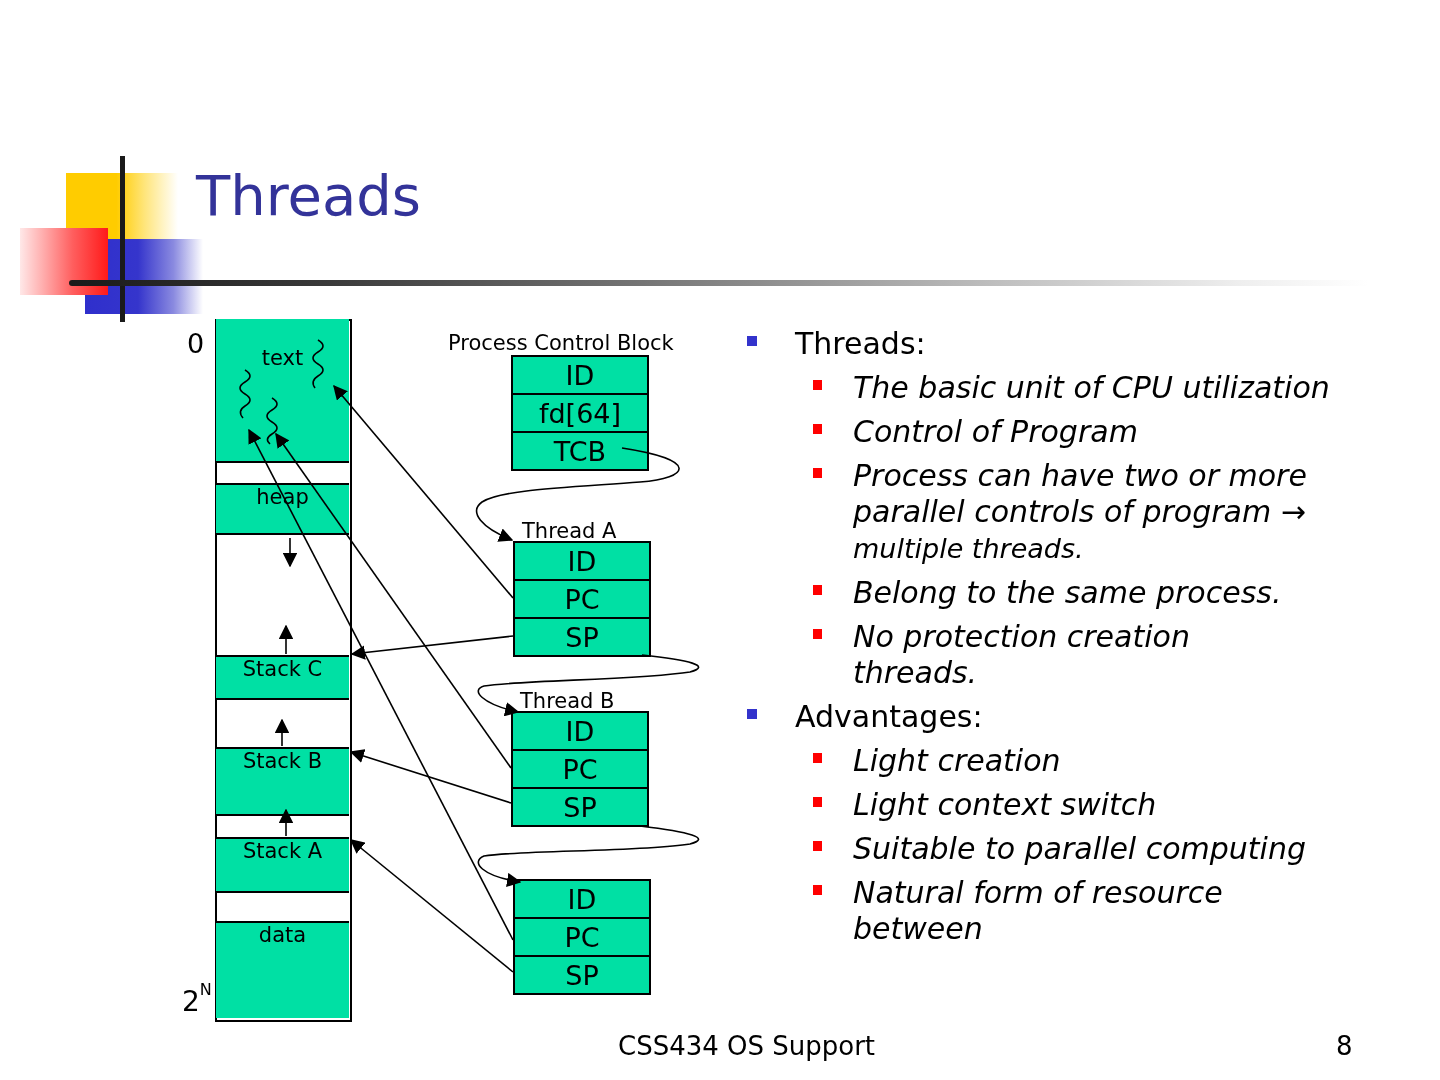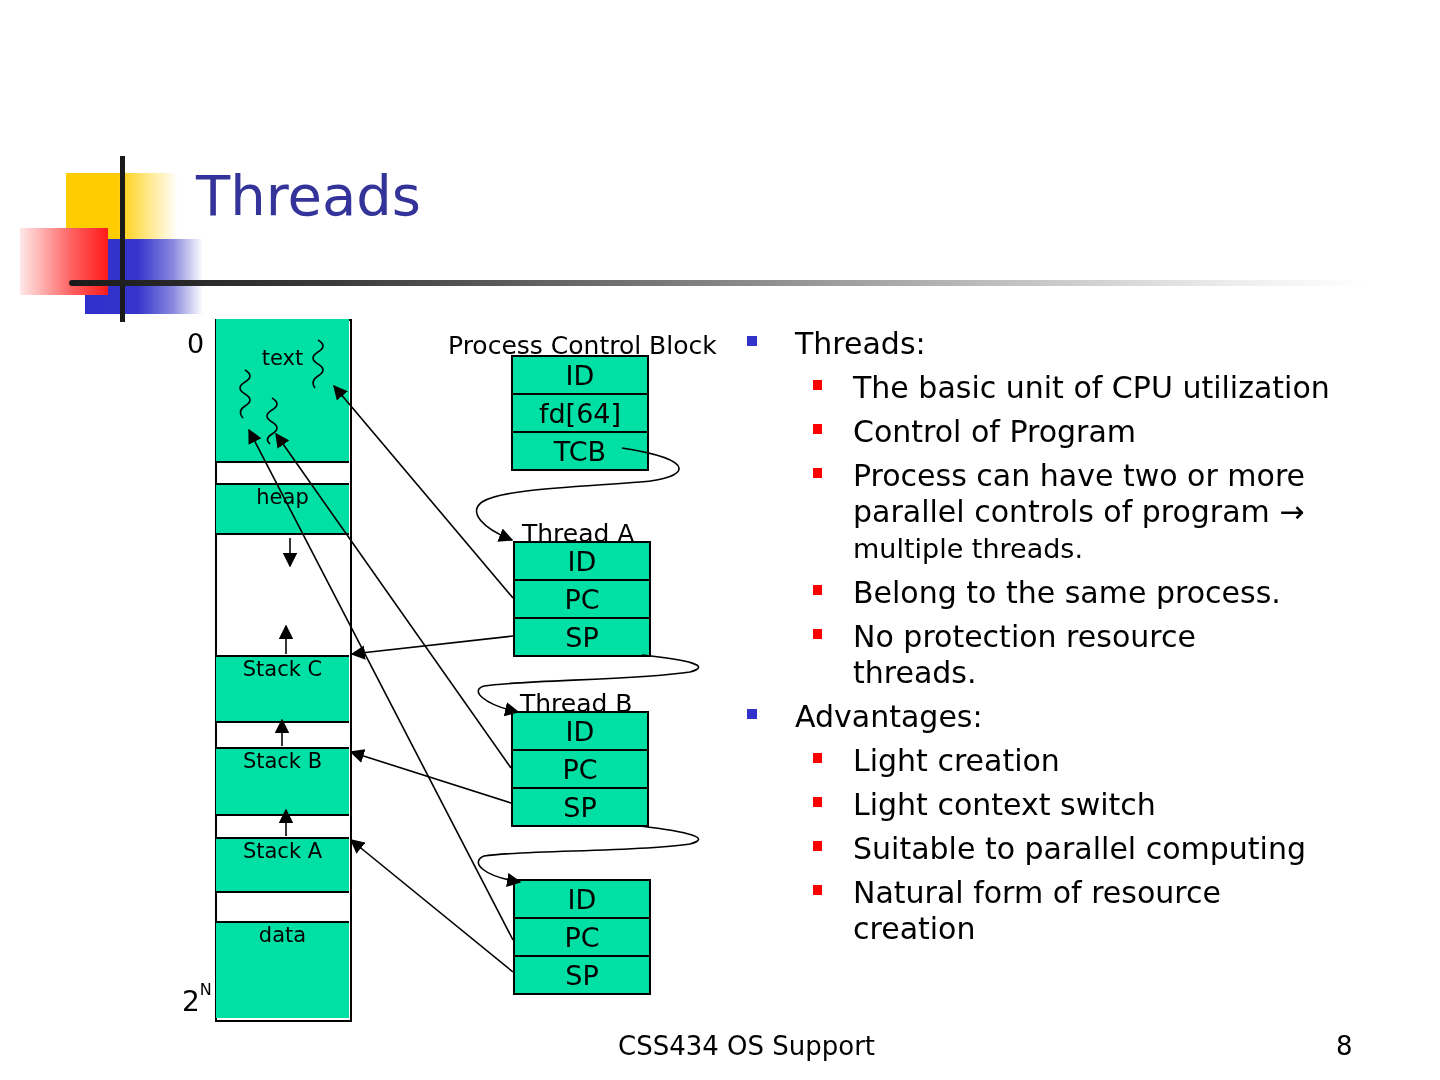--- a/index.html
+++ b/index.html
@@ -21,28 +21,28 @@
   #lbl-zero { left:187px; top:330px; font-size:27px; }
   #lbl-2n { left:182px; top:988px; font-size:28px; }
   #lbl-2n sup { font-size:16px; position:relative; top:-6px; }
 
   .mem { position:absolute; left:215px; width:133px; border:2px solid #000; box-sizing:content-box; }
   .seg { position:absolute; left:216px; width:133px; background:#00e0a4; border-top:2px solid #000000; border-bottom:2px solid #000;
          display:flex; align-items:flex-start; justify-content:center; font-size:21px; box-sizing:border-box; }
   .blk { position:absolute; width:134px; border:2px solid #000; background:#00e0a4; }
   .cell { height:36px; border-bottom:2px solid #000; display:flex; align-items:center; justify-content:center; font-size:27px; }
   .cell:last-child { border-bottom:none; }
-  .blk-title { position:absolute; font-size:25px; white-space:nowrap; }
+  .blk-title { position:absolute; font-size:21px; white-space:nowrap; }
 
   svg#wires { position:absolute; left:0; top:0; pointer-events:none; }
 
   ul.bullets { position:absolute; left:745px; top:326px; margin:0; padding:0; list-style:none; width:680px; }
   .l1 { position:relative; padding-left:50px; font-size:30px; line-height:36px; margin-bottom:8px; }
   .l1 > .b { position:absolute; left:2px; top:10px; width:10px; height:10px; background:#3333cc; }
-  .l2 { position:relative; padding-left:108px; font-size:30px; line-height:36px; margin-bottom:8px; }
+  .l2 { position:relative; padding-left:108px; font-size:30px; line-height:36px; margin-bottom:8px;font-style:italic; }
   .l2 > .b { position:absolute; left:68px; top:10px; width:9px; height:10px; background:#ff0000; }
   .l2 .small { font-size:27px; }
 
   #footer { position:absolute; left:618px; top:1031px; font-size:26px; }
   #page-num { position:absolute; left:1336px; top:1031px; font-size:26px; }
 </style>
 </head>
 <body>
 
 <div class="deco" id="sq-yellow"></div>
@@ -56,21 +56,21 @@
 <div class="label" id="lbl-zero">0</div>
 <div class="label" id="lbl-2n"><span>2</span><sup>N</sup></div>
 
 <div class="mem" style="top:319px; height:699px;"></div>
 <div class="seg" style="top:319px; height:144px; border-top:none; align-items:flex-start; padding-top:27px;">
     <span>text</span>
   </div>
 <div class="seg" style="top:483px; height:52px;">
     <span>heap</span>
   </div>
-<div class="seg" style="top:655px; height:68px;">
+<div class="seg" style="top:655px; height:45px;">
     <span>Stack C</span>
   </div>
 <div class="seg" style="top:747px; height:69px;">
     <span>Stack B</span>
   </div>
 <div class="seg" style="top:837px; height:56px;">
     <span>Stack A</span>
   </div>
 <div class="seg" style="top:921px; height:97px; border-bottom:none;">
     <span>data</span>
@@ -134,22 +134,22 @@
     <line x1="286" y1="836" x2="286" y2="810" marker-end="url(#ah)"></line>
   </g>
 </svg>
 
 <ul class="bullets">
   <li class="l1"><span class="b"></span><span>Threads:</span></li>
   <li class="l2"><span class="b"></span><span>The basic unit of CPU utilization</span></li>
   <li class="l2"><span class="b"></span><span>Control of Program</span></li>
   <li class="l2"><span class="b"></span><span>Process can have two or more</span><br><span>parallel controls of program →</span><br><span class="small">multiple threads.</span></li>
   <li class="l2"><span class="b"></span><span>Belong to the same process.</span></li>
-  <li class="l2"><span class="b"></span><span>No protection resource</span><br><span>threads.</span></li>
+  <li class="l2"><span class="b"></span><span>No protection creation</span><br><span>threads.</span></li>
   <li class="l1"><span class="b"></span><span>Advantages:</span></li>
   <li class="l2"><span class="b"></span><span>Light creation</span></li>
   <li class="l2"><span class="b"></span><span>Light context switch</span></li>
   <li class="l2"><span class="b"></span><span>Suitable to parallel computing</span></li>
-  <li class="l2"><span class="b"></span><span>Natural form of resource</span><br><span>creation</span></li>
+  <li class="l2"><span class="b"></span><span>Natural form of resource</span><br><span>between</span></li>
 </ul>
 
 <div id="footer">CSS434 OS Support</div>
 <div id="page-num">8</div>
 
 </body></html>

